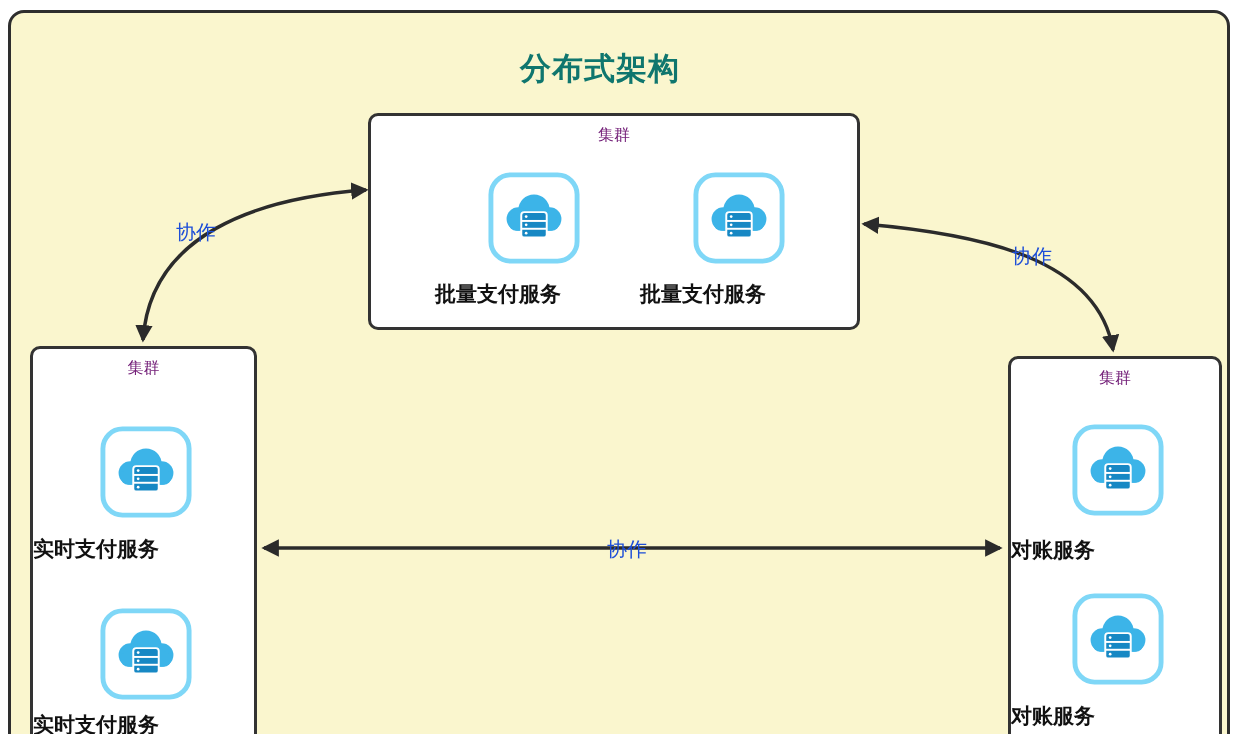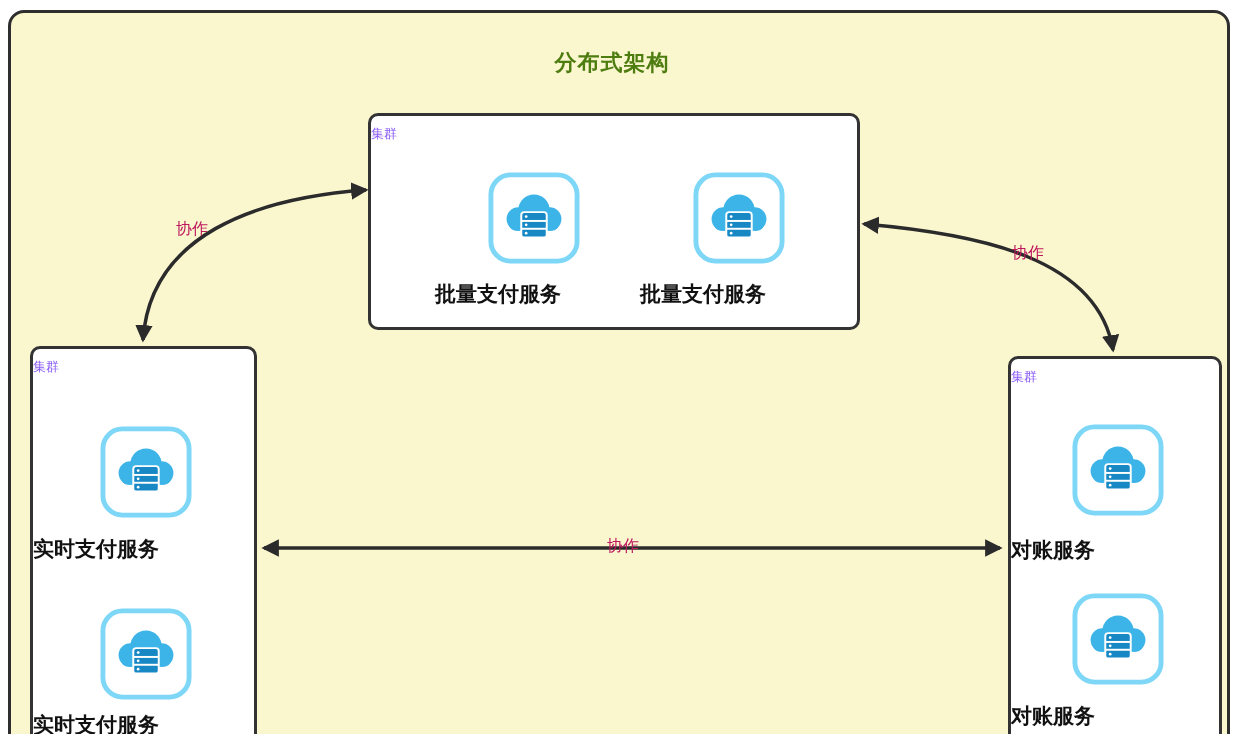--- a/index.html
+++ b/index.html
@@ -7,44 +7,44 @@
     width:1246px;height:734px;overflow:hidden;position:relative;
     background:#ffffff;
     font-family:"DejaVu Sans","Liberation Sans",sans-serif;
   }
   .frame{
     position:absolute;left:8px;top:10px;width:1222px;height:744px;
     background:#FAF6CE;border:3px solid #2E2E2E;border-radius:16px;
     box-sizing:border-box;z-index:1;
   }
   .title{
-    position:absolute;top:48px;left:12px;width:1200px;text-align:center;
-    font-size:22px;font-weight:bold;color:#4d7c0f;z-index:4;letter-spacing:1px;
+    position:absolute;top:48px;left:0;width:1200px;text-align:center;
+    font-size:31px;font-weight:bold;color:#0f766e;z-index:4;letter-spacing:1px;
   }
   svg.arrows{
     position:absolute;left:0;top:0;width:1246px;height:734px;
     z-index:2;pointer-events:none;
   }
   .cluster{
     position:absolute;background:#ffffff;border:3px solid #333333;
     border-radius:10px;box-sizing:border-box;z-index:3;
   }
   .cluster-top{left:368px;top:113px;width:492px;height:217px;}
   .cluster-left{left:30px;top:346px;width:227px;height:434px;}
   .cluster-right{left:1008px;top:356px;width:214px;height:424px;}
   .cluster-label{
-    position:absolute;top:9px;left:0;width:100%;
-    font-size:13px;color:#8b5cf6;
+    position:absolute;top:9px;left:0;width:100%;text-align:center;
+    font-size:16px;color:#701a75;
   }
   .svc-icon{position:absolute;width:94px;height:94px;}
   .svc-label{
     position:absolute;text-align:left;font-weight:bold;font-size:21px;
     color:#111;white-space:nowrap;
   }
-  .edge-label{position:absolute;font-size:16px;color:#be185d;z-index:4;}
+  .edge-label{position:absolute;font-size:20px;color:#1d4ed8;z-index:4;}
   .hidden-defs{position:absolute;width:0;height:0;overflow:hidden;}
 </style>
 </head>
 <body>
 
 <svg class="hidden-defs" aria-hidden="true">
   <defs>
     <symbol id="cloud-server-icon" viewBox="0 0 96 96">
       <rect x="4" y="4" width="88" height="88" rx="20" fill="#ffffff" stroke="#7FD7F7" stroke-width="5"></rect>
       <g fill="#3CB4E8">

